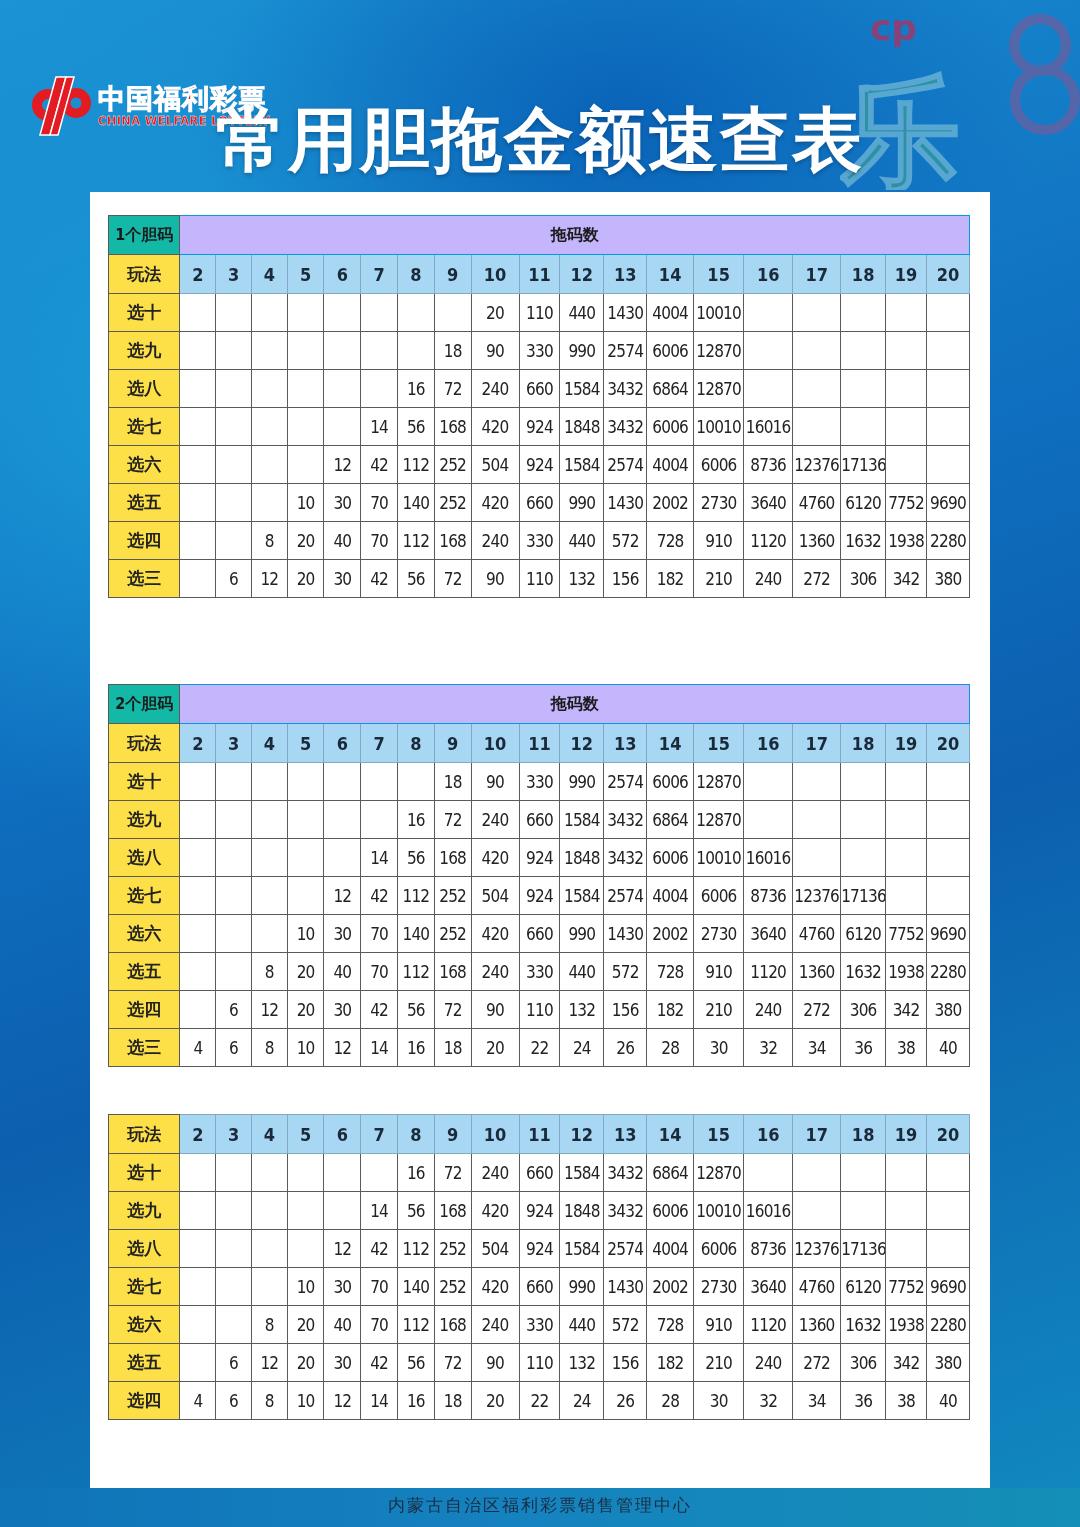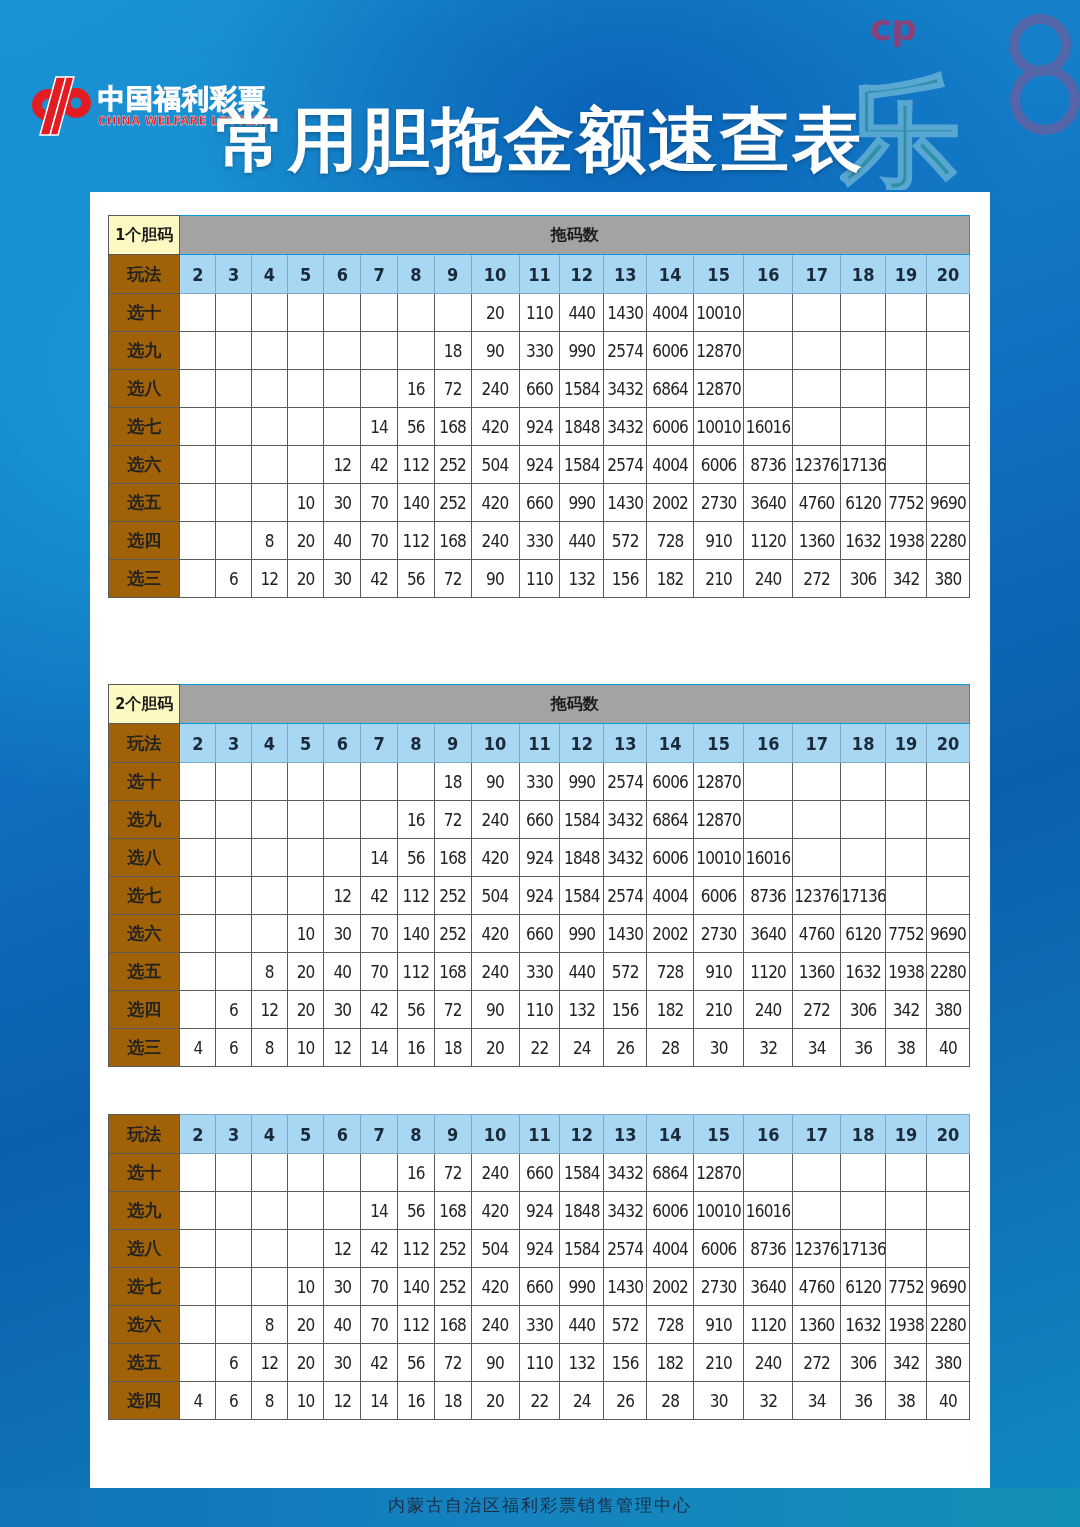--- a/index.html
+++ b/index.html
@@ -21,23 +21,23 @@
   .title{position:absolute;left:0;top:100px;width:1080px;text-align:center;
     color:#fff;font-weight:bold;font-size:70px;letter-spacing:2px;line-height:80px;
     text-shadow:0 2px 4px rgba(0,0,0,0.25);z-index:2;}
   .deco{position:absolute;left:840px;top:0;width:240px;height:190px;z-index:1;opacity:0.75;}
   .panel{position:absolute;left:90px;top:192px;width:900px;height:1296px;background:#fff;z-index:3;}
   .table-block{position:absolute;left:18px;width:862px;}
   table{border-collapse:collapse;width:862px;table-layout:fixed;}
   td{border:1px solid #5a5a5a;text-align:center;padding:0;font-size:17px;color:#222;
     font-family:"DejaVu Sans Condensed","DejaVu Sans","Liberation Sans",sans-serif;letter-spacing:-0.8px;
     white-space:nowrap;overflow:hidden;}
-  td.corner{background:#fef9c3;font-weight:bold;font-size:16px;color:#1a1a1a;letter-spacing:0;}
-  td.band{background:#a3a3a3;font-weight:bold;font-size:16px;color:#1a1a1a;letter-spacing:0;border-color:#0399e3;}
-  td.play{background:#a16207;font-weight:bold;font-size:17px;color:#222;letter-spacing:0;}
+  td.corner{background:#14b8a6;font-weight:bold;font-size:16px;color:#1a1a1a;letter-spacing:0;}
+  td.band{background:#c4b5fd;font-weight:bold;font-size:16px;color:#1a1a1a;letter-spacing:0;border-color:#0399e3;}
+  td.play{background:#fde047;font-weight:bold;font-size:17px;color:#222;letter-spacing:0;}
   td.col{background:#a8d7f4;font-weight:bold;font-size:18px;color:#1a2a3a;letter-spacing:0;border-color:#7fa9c4;}
   tr.hdr1 td{height:38px;}
   tr.hdr2 td{height:38px;}
   tr.row td{height:37px;}
   .footer{position:absolute;left:0;top:1494px;width:1080px;text-align:center;color:#1b2d44;
     font-size:17px;letter-spacing:2px;z-index:4;}
   .footer-band{position:absolute;left:0;top:1488px;width:1080px;height:39px;
     background:linear-gradient(90deg,#0f74b8 0%,#1583bf 50%,#148fb5 100%);}
 </style>
 </head>

